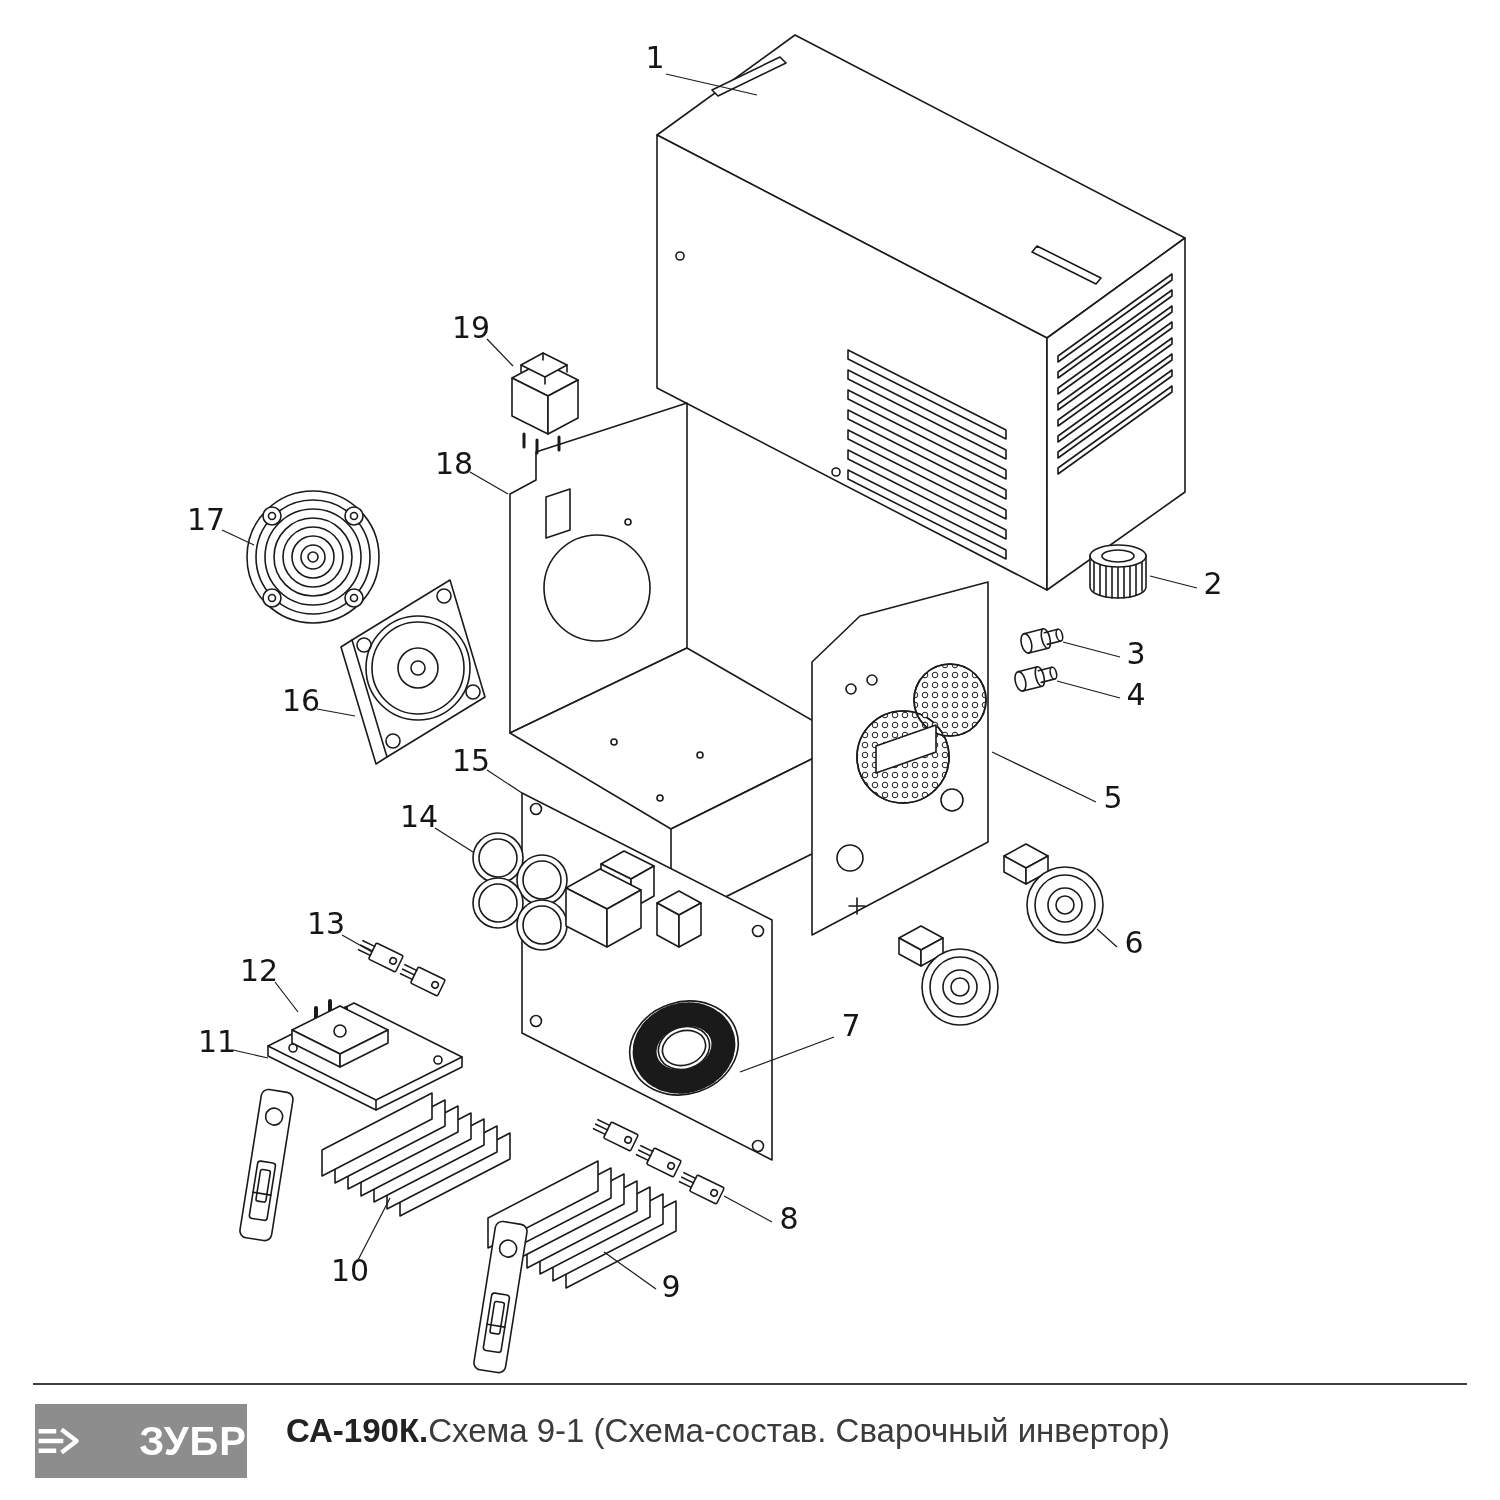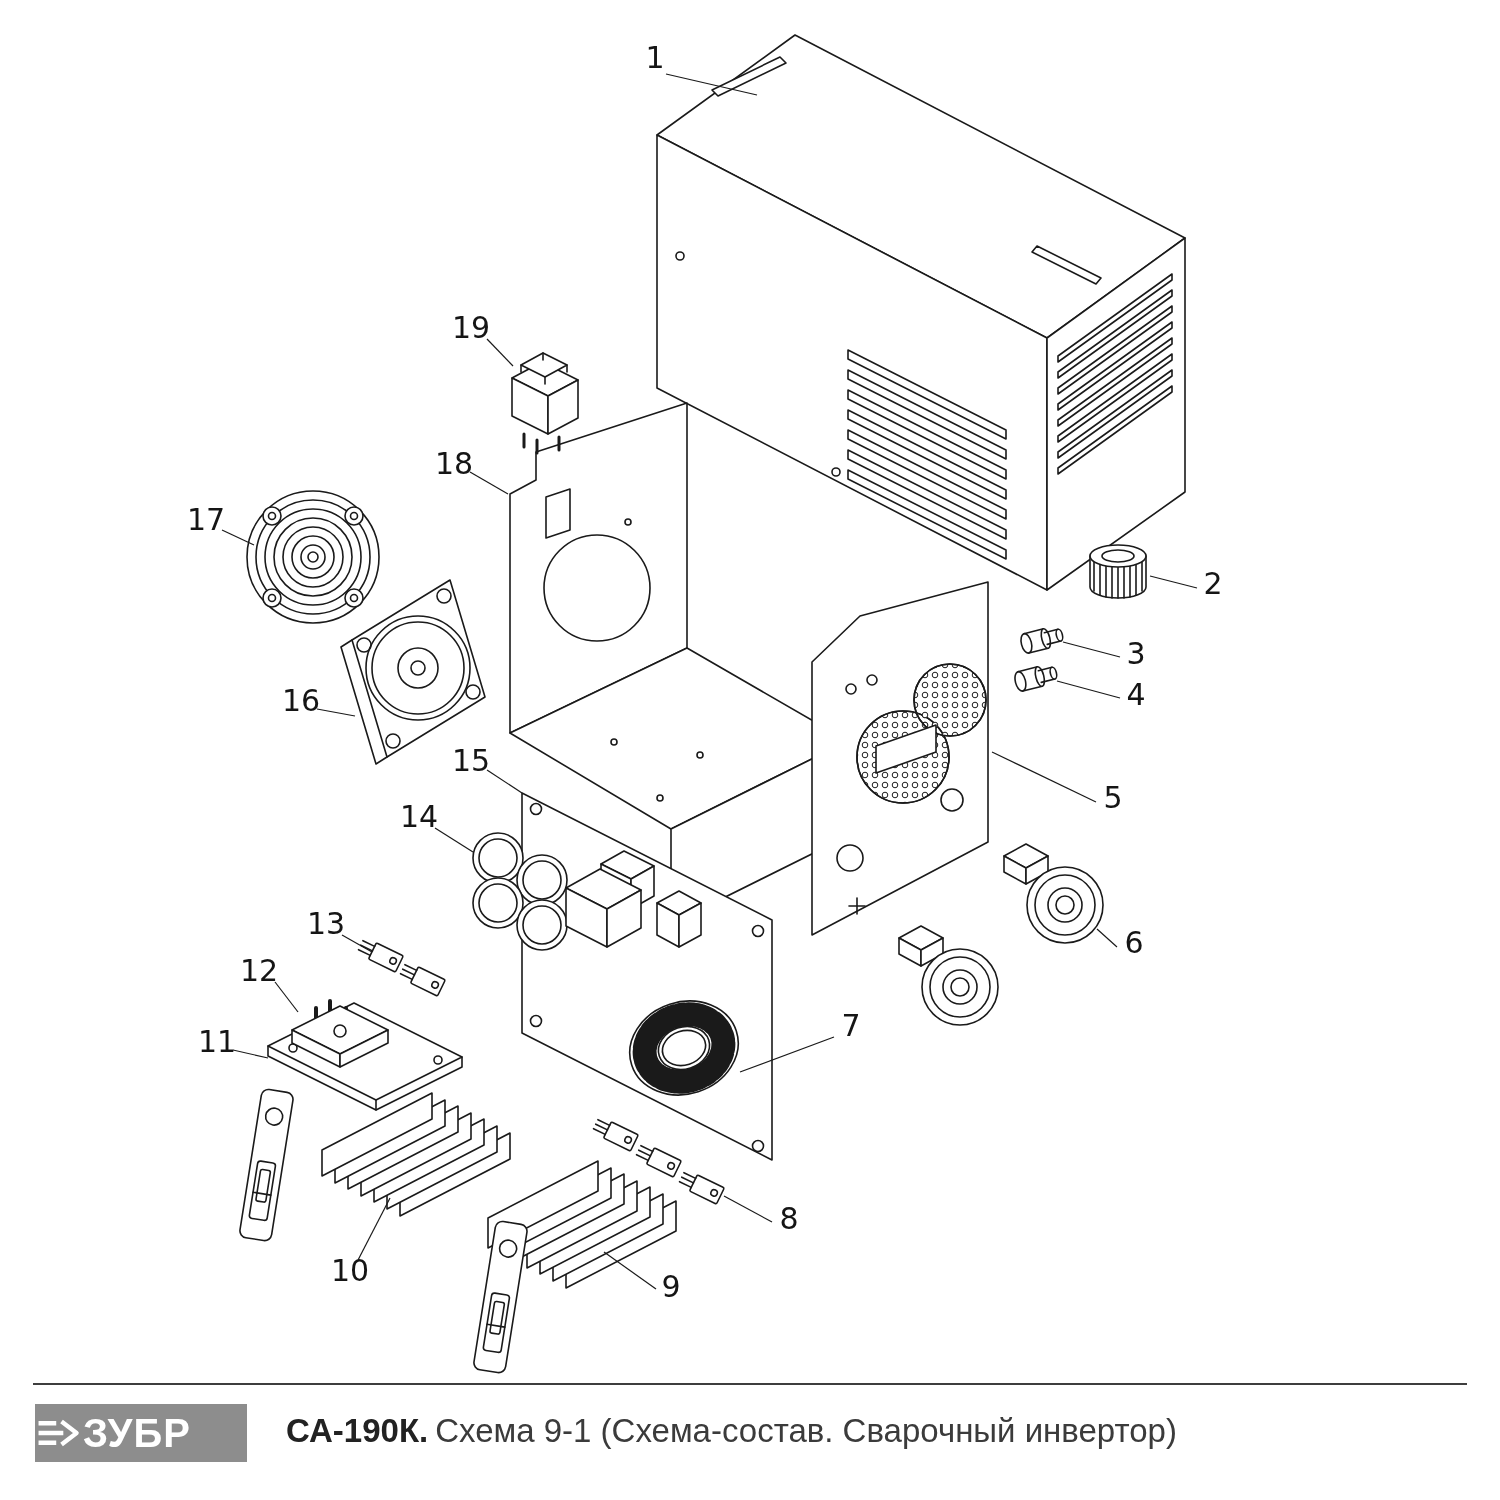--- a/index.html
+++ b/index.html
@@ -2,24 +2,24 @@
 <html><head>
 <meta charset="utf-8">
 <style>
   html,body{margin:0;padding:0;background:#fff}
   .stage{position:relative;width:1500px;height:1500px;background:#fff;overflow:hidden;font-family:"Liberation Sans",sans-serif}
   svg.diagram{position:absolute;left:0;top:0}
   .f{fill:#ffffff}
   .leader{stroke:#1a1a1a;stroke-width:1.2;fill:none}
   text.num{font-family:"DejaVu Sans",sans-serif;font-size:30px;fill:#151515;stroke:none;text-anchor:middle}
   .footer-rule{position:absolute;left:33px;top:1383px;width:1434px;border-top:2px solid #3e3e3e}
-  .logo{position:absolute;left:35px;top:1404px;width:212px;height:58px;background:#8d8d8d;display:flex;align-items:center;justify-content:flex-start;gap:2px}
+  .logo{position:absolute;left:35px;top:1404px;width:212px;height:74px;background:#8d8d8d;display:flex;align-items:center;justify-content:space-between;gap:2px}
   .logo .brand{color:#fff;font-weight:bold;font-size:40px;letter-spacing:1px;line-height:1}
   .caption{position:absolute;left:286px;top:1412px;font-size:33px;color:#3b3b3b;white-space:nowrap}
-  .caption .model{font-weight:bold;color:#222;margin-right:7px}
+  .caption .model{font-weight:bold;color:#222;margin-right:0}
 </style>
 </head>
 <body>
 
 <div class="stage">
 
 <svg class="diagram" width="1500" height="1500" viewBox="0 0 1500 1500">
   <defs>
     <pattern id="holes" width="10" height="10" patternUnits="userSpaceOnUse">
       <circle cx="5" cy="5" r="2.8" fill="#fff" stroke="#1a1a1a" stroke-width="1"></circle>

